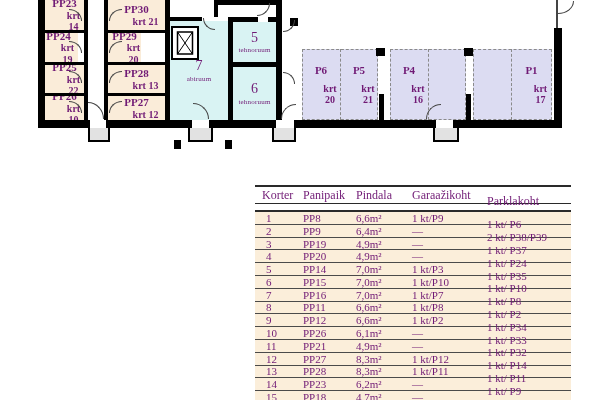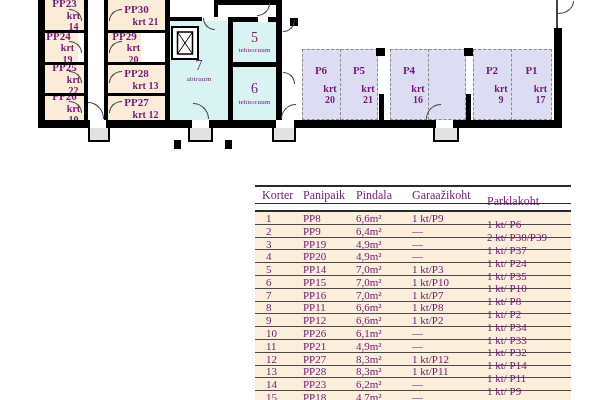--- a/index.html
+++ b/index.html
@@ -111,24 +111,20 @@
       <span class="rkrt">krt 20</span>
     </div>
     <div class="pspot" style="left:340px;top:49px;width:38px;height:71px;">
       <span class="rname">P5</span>
       <span class="rkrt">krt 21</span>
     </div>
     <div class="pspot" style="left:390px;top:49px;width:38px;height:71px;">
       <span class="rname">P4</span>
       <span class="rkrt">krt 16</span>
     </div>
-    <div class="pspot" style="left:473px;top:49px;width:38px;height:71px;">
-      <span class="rname">P2</span>
-      <span class="rkrt">krt 9</span>
-    </div>
     <div class="pspot" style="left:511px;top:49px;width:41px;height:71px;">
       <span class="rname">P1</span>
       <span class="rkrt">krt 17</span>
     </div>
 
     <div class="w" style="left:38px;top:0;width:7px;height:128px;"></div>
     <div class="w" style="left:38px;top:120px;width:52px;height:8px;"></div>
     <div class="w" style="left:106px;top:120px;width:86px;height:8px;"></div>
     <div class="w" style="left:209px;top:120px;width:67px;height:8px;"></div>
     <div class="w" style="left:294px;top:120px;width:142px;height:8px;"></div>

